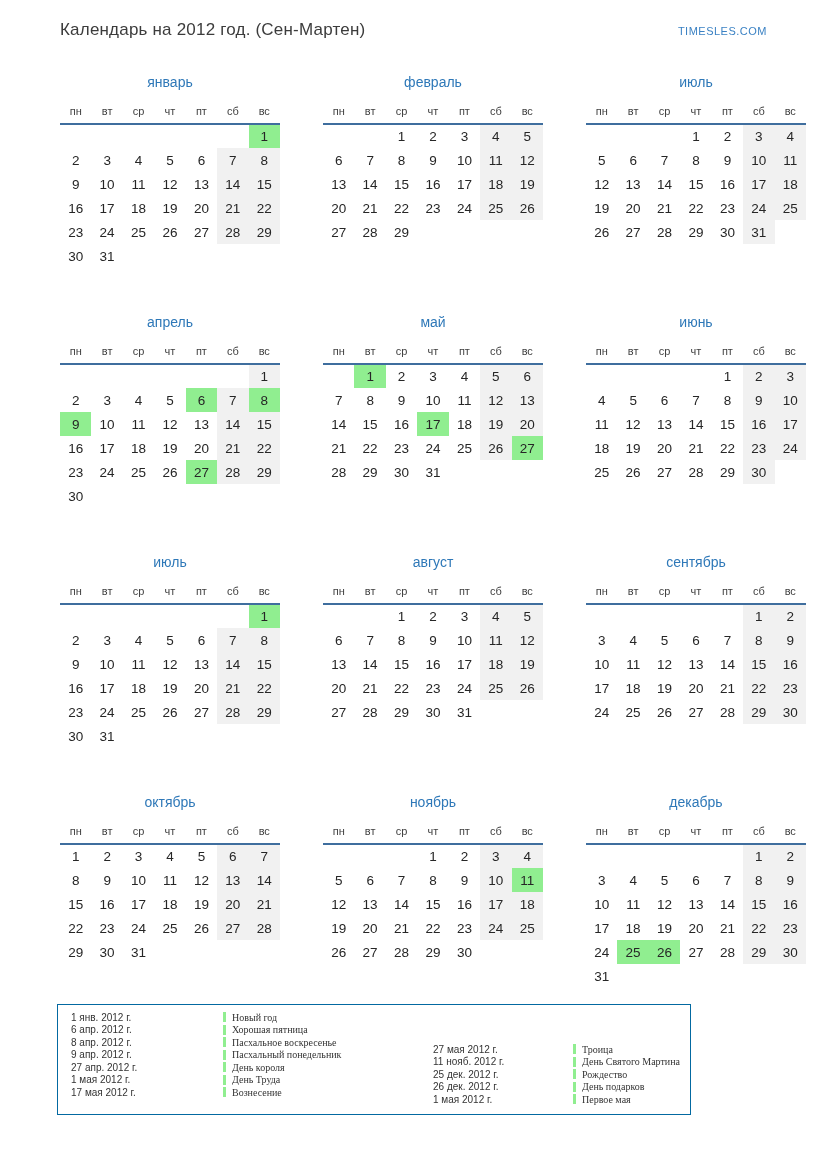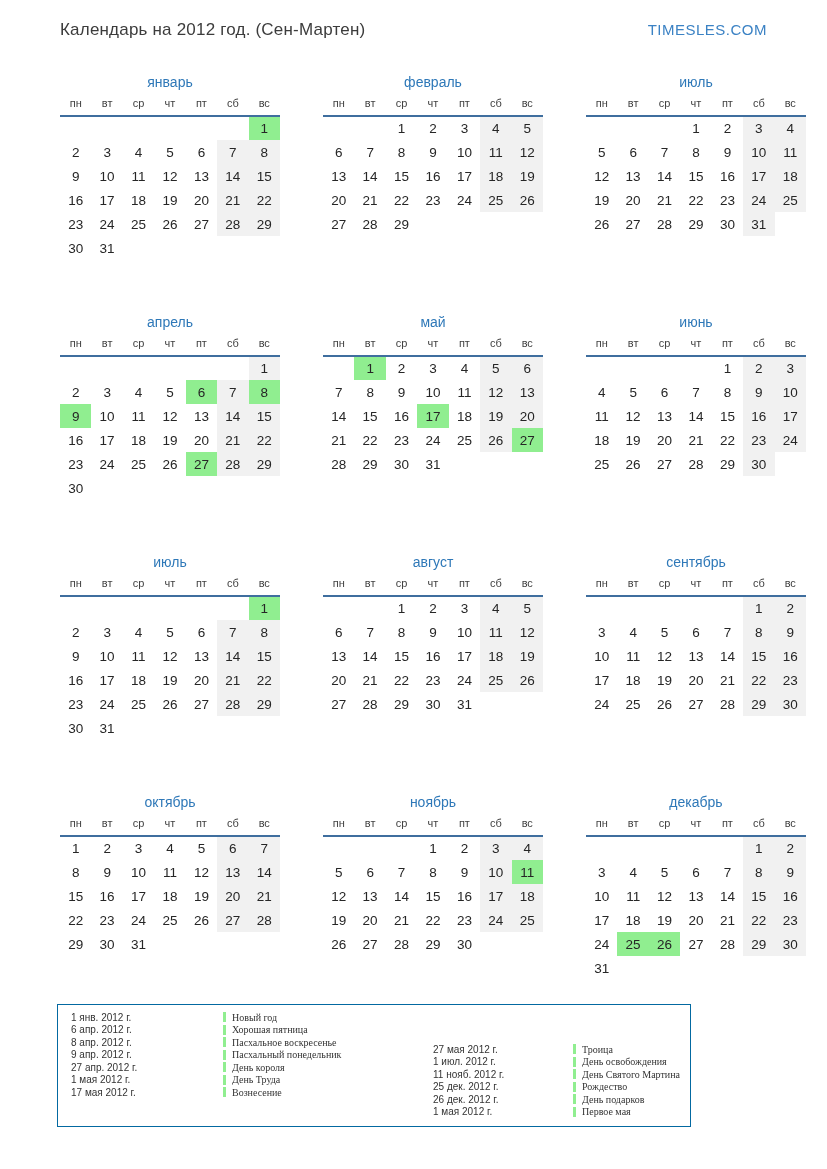--- a/index.html
+++ b/index.html
@@ -16,35 +16,35 @@
     position:relative;overflow:hidden;
   }
   .header{
     display:flex;justify-content:space-between;align-items:baseline;
     padding:20px 60px 0 60px;height:50px;
   }
   .page-title{
     font-size:17px;font-weight:500;color:#3c3c3c;margin:0;letter-spacing:.2px;
   }
   .site-link{
-    font-size:15px;color:#3b82c4;text-decoration:none;letter-spacing:.5px;cursor:pointer;
+    font-size:11px;color:#3b82c4;text-decoration:none;letter-spacing:.5px;cursor:pointer;
   }
   .months-grid{
     margin:22px 0 0 60px;
     display:grid;
     grid-template-columns:repeat(3,235px);
     grid-auto-rows:212px;
     gap:28px;
   }
   .month{width:220px;}
   .month-title{
     text-align:center;color:var(--title-blue);font-size:14px;
     padding:2px 0 7px 0;
   }
-  table.month-table{border-collapse:collapse;table-layout:fixed;width:220px;}
+  table.month-table{border-collapse:collapse;table-layout:fixed;width:220px;margin-top:8px;}
   table.month-table th{
     font-size:11px;font-weight:400;color:#3f3f3f;
     padding:0 0 6px 0;text-align:center;
     border-bottom:2px solid var(--rule-blue);
   }
   table.month-table td{
     height:24px;text-align:center;vertical-align:middle;
     font-size:13.5px;color:#262626;padding:0;
   }
   td.weekend{background:var(--weekend);}
@@ -922,27 +922,20 @@
     </div>
   <div class="legend-col col2" id="legend-col-1">
       <div class="legend-row">
         <span class="l-date">27 мая 2012 г.</span>
         <span class="l-name">
           <span class="bar"></span>
           <span>Троица</span>
         </span>
       </div>
       <div class="legend-row">
-        <span class="l-date">1 июл. 2012 г.</span>
-        <span class="l-name">
-          <span class="bar"></span>
-          <span>День освобождения</span>
-        </span>
-      </div>
-      <div class="legend-row">
         <span class="l-date">11 нояб. 2012 г.</span>
         <span class="l-name">
           <span class="bar"></span>
           <span>День Святого Мартина</span>
         </span>
       </div>
       <div class="legend-row">
         <span class="l-date">25 дек. 2012 г.</span>
         <span class="l-name">
           <span class="bar"></span>

